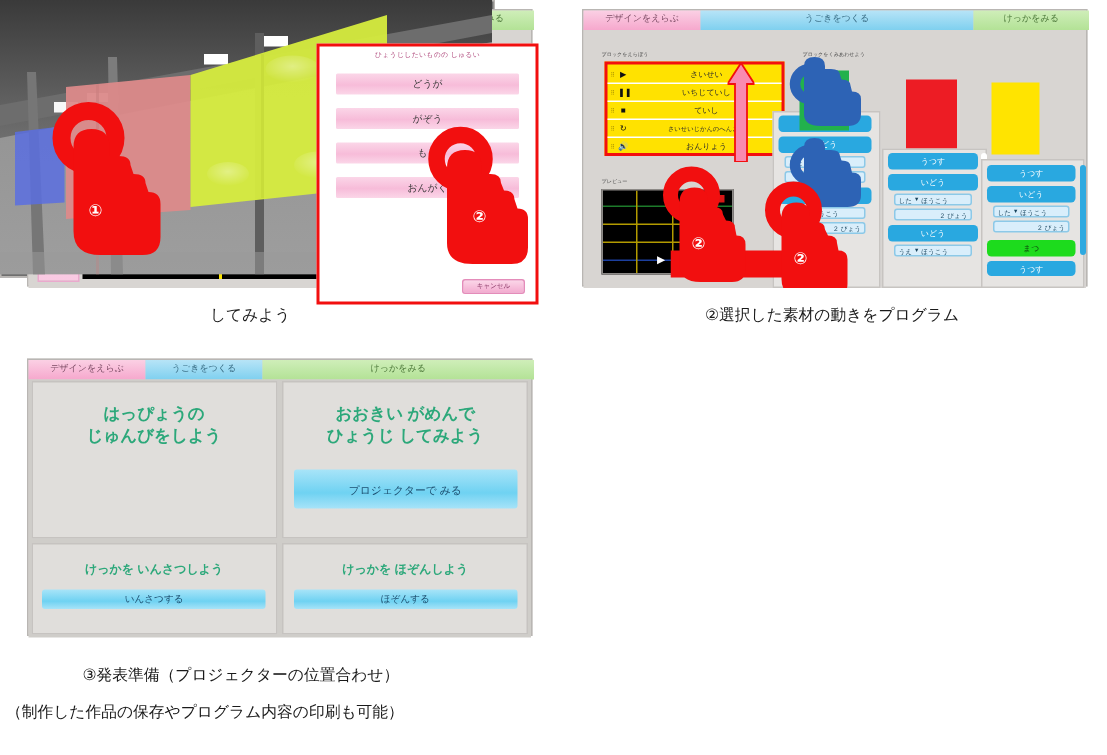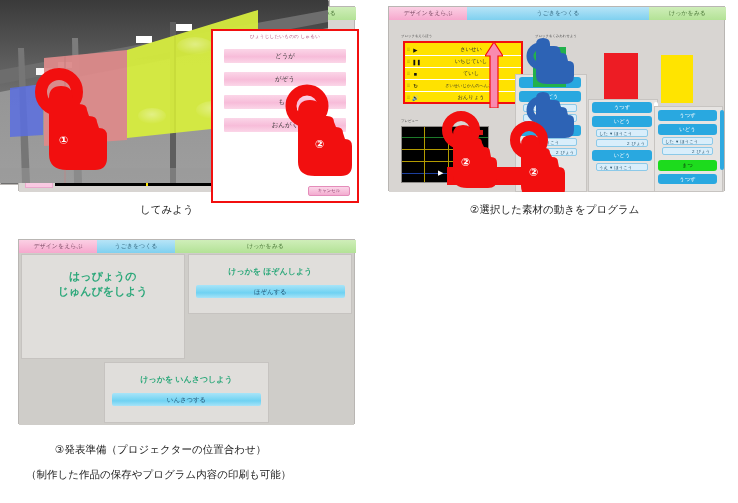--- a/index.html
+++ b/index.html
@@ -72,21 +72,21 @@
   .greenblk{position:absolute;background:#1ddb1d;border-radius:3px;color:#0c3d0c;
             font-size:5.3px;display:flex;align-items:center;justify-content:center;}
   .col-card{position:absolute;background:#e6e4e2;border:1px solid #c7c4c1;box-sizing:border-box;}
   .scroll-pill{position:absolute;width:4px;border-radius:2px;background:#2ea9e0;}
   .thumbrect{position:absolute;}
   .preview{position:absolute;left:12px;top:106px;width:86px;height:55px;background:#000;border:1px solid #8d8a87;overflow:hidden;}
   .arrow-red{position:absolute;z-index:7;}
 
   
   #p3{left:18px;top:239px;width:337px;height:185px;}
-  #p3 .body{position:relative;width:100%;height:172px;background:#cfcdc9;display:flex;flex-wrap:wrap;justify-content:center;}
+  #p3 .body{position:relative;width:100%;height:172px;background:#cfcdc9;display:flex;flex-wrap:wrap;}
   .card{background:#e0dedb;border:1px solid #c6c3c0;box-sizing:border-box;
         display:flex;flex-direction:column;align-items:center;}
   .card.big{width:49%;height:61%;margin:1px 0.5%;padding-top:14px;}
   .card.small{width:49%;height:35%;margin:1px 0.5%;padding-top:12px;}
   .card-head{color:#2ca87a;font-size:11px;line-height:15px;text-align:center;font-weight:bold;}
   .card-head.sm{font-size:8px;line-height:10px;}
   .blue-btn{width:92%;background:linear-gradient(#a8e4f8,#6fd2f2 60%,#a7e3f8);
             color:#1d4f70;font-size:7.2px;text-align:center;border-radius:2px;
             display:flex;align-items:center;justify-content:center;line-height:9px;}
   .blue-btn.tall{height:26px;margin-top:14px;}
@@ -347,29 +347,34 @@
       <div class="tab blue" style="width:78px">うごきをつくる</div>
       <div class="tab green" style="width:181px">けっかをみる</div>
     </div>
     <div class="body">
 
       <div class="card big">
         <div class="card-head" style="white-space:pre-line">はっぴょうの
 じゅんびをしよう</div>
       </div>
 
+      <div class="card big">
+        <div class="card-head" style="white-space:pre-line">おおきい がめんで
+ひょうじ してみよう</div>
+        <div class="blue-btn tall">プロジェクターで みる</div>
+      </div>
+
+      <div class="card small">
+        <div class="card-head sm">けっかを いんさつしよう</div>
+        <div class="blue-btn shortb">いんさつする</div>
+      </div>
 
       <div class="card small">
         <div class="card-head sm">けっかを ほぞんしよう</div>
         <div class="blue-btn shortb">ほぞんする</div>
-      </div>
-
-      <div class="card small">
-        <div class="card-head sm">けっかを いんさつしよう</div>
-        <div class="blue-btn shortb">いんさつする</div>
       </div>
 
     </div>
   </div>
 
   <div id="p4">
     <div class="photo">
       <svg width="328" height="183" viewBox="0 0 328 183" preserveAspectRatio="none">
         <defs>
           <linearGradient id="wallg" x1="0" y1="0" x2="0" y2="1">
@@ -418,15 +423,15 @@
         <rect x="265" y="116" width="52" height="12" fill="#7b7b7b"></rect>
 
         <rect x="0" y="168" width="328" height="15" fill="#9a9a9a" opacity="0.5"></rect>
       </svg>
     </div>
   </div>
 
   <div class="cap" style="left:140px;top:203px;">してみよう</div>
   <div class="cap" style="left:470px;top:203px;">②選択した素材の動きをプログラム</div>
   <div class="cap" style="left:55px;top:443px;">③発表準備（プロジェクターの位置合わせ）</div>
-  <div class="cap" style="left:26px;top:468px;">（制作した作品の保存やプログラム内容の印刷も可能）</div>
+  <div class="cap" style="left:4px;top:468px;">（制作した作品の保存やプログラム内容の印刷も可能）</div>
 
 </div>
 
 </body></html>

